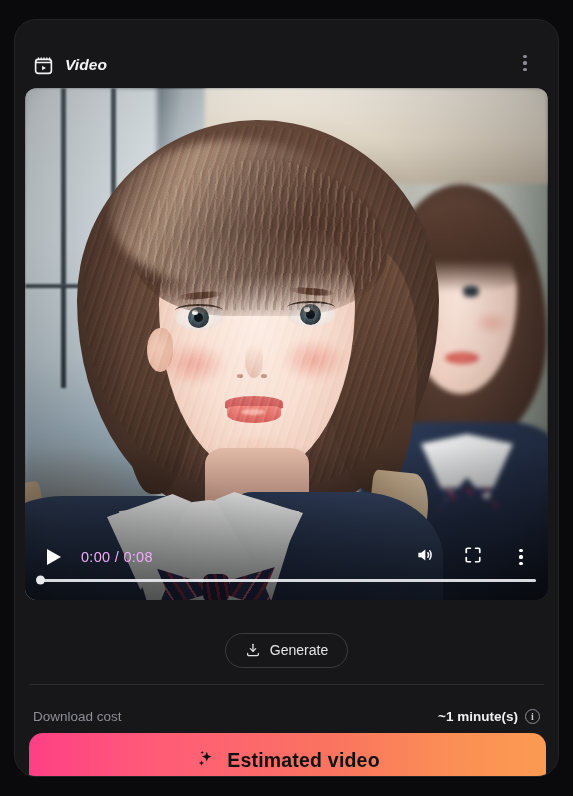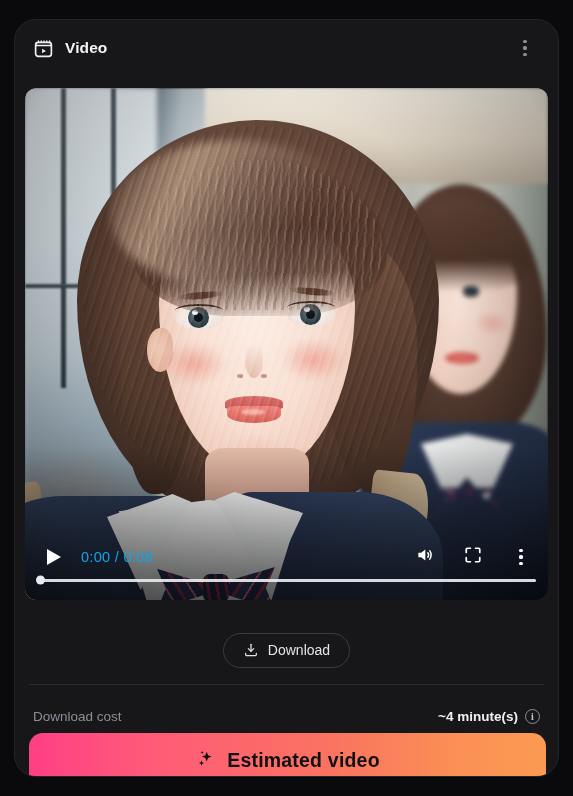--- a/index.html
+++ b/index.html
@@ -29,23 +29,24 @@
     overflow: hidden;
   }
 
   
   .card-header {
     position: absolute;
     left: 0; top: 0;
     width: 100%;
     height: 56px;
     display: flex;
-    align-items: center;
+    align-items: flex-end;
     box-sizing: border-box;
     padding: 0 20px 0 17px;
+    font-style: italic;
   }
   .header-left {
     display: flex;
     align-items: center;
     gap: 11px;
   }
   .header-icon {
     width: 22px; height: 22px;
     display: flex; align-items: center; justify-content: center;
     color: #f2f2f4;
@@ -432,21 +433,21 @@
     width: 0; height: 0;
     border-left: 14px solid #ffffff;
     border-top: 8.5px solid transparent;
     border-bottom: 8.5px solid transparent;
     margin-left: 3px;
   }
   .time-label {
     margin-left: 14px;
     font-size: 14.5px;
     font-weight: 400;
-    color: #0ea5e9;
+    color: #f0abfc;
     letter-spacing: .3px;
     white-space: nowrap;
   }
   .ctrl-spacer { flex: 1; }
   .ctrl-right {
     display: flex; align-items: center; gap: 18px;
   }
   .progress-track {
     position: absolute;
     left: 12px; right: 12px; bottom: 18px;
@@ -724,30 +725,30 @@
 
   <div class="actions">
     <button class="pill">
       <span>
         <svg width="16" height="16" viewBox="0 0 24 24" fill="none" stroke="currentColor" stroke-width="1.9" stroke-linecap="round" stroke-linejoin="round">
           <path d="M12 3.5v10"></path>
           <path d="M8 10l4 4 4-4"></path>
           <path d="M4 17v1.8A1.7 1.7 0 005.7 20.5h12.6A1.7 1.7 0 0020 18.8V17"></path>
         </svg>
       </span>
-      <span>Download</span>
+      <span>Generate</span>
     </button>
   </div>
 
   <div class="divider"></div>
 
   <div class="cost-row">
     <span class="cost-label">Download cost</span>
     <span class="cost-right">
-      <span class="cost-value">~4 minute(s)</span>
+      <span class="cost-value">~1 minute(s)</span>
       <span class="info-icon">i</span>
     </span>
   </div>
 
   <button class="generate-btn">
     <span class="sparkle-icon">
       <svg width="21" height="21" viewBox="0 0 24 24" fill="#111114">
         <path d="M13.4 4.2l1.5 4.1 4.1 1.5-4.1 1.5-1.5 4.1-1.5-4.1L7.8 9.8l4.1-1.5z"></path>
         <path d="M7.4 14.2l.8 2.2 2.2.8-2.2.8-.8 2.2-.8-2.2-2.2-.8 2.2-.8z"></path>
         <path d="M8.2 3.2l.5 1.4 1.4.5-1.4.5-.5 1.4-.5-1.4-1.4-.5 1.4-.5z"></path>

